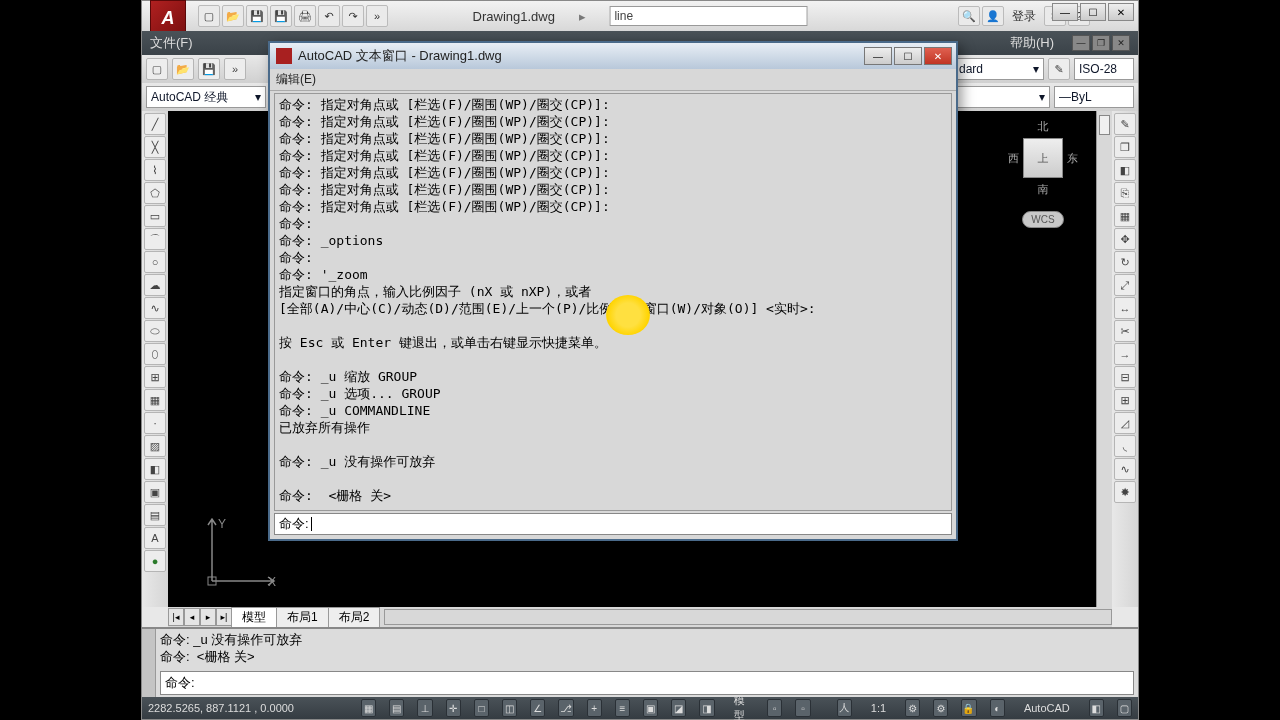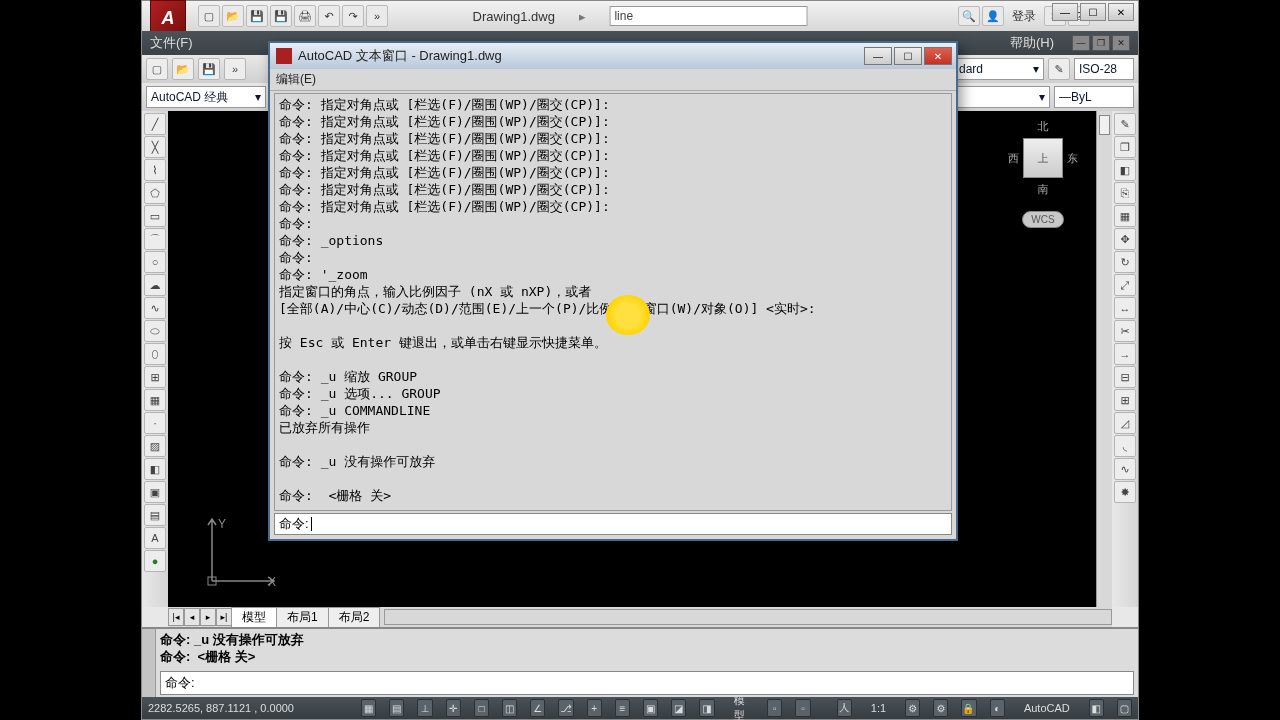--- a/index.html
+++ b/index.html
@@ -68,21 +68,21 @@
 .layout-nav { display:flex; }
 .layout-nav .nav { width:16px;height:18px;background:#e5e5e5;border:1px solid #999;display:flex;align-items:center;justify-content:center;font-size:9px; }
 .layout-tab { padding:1px 10px; background:#eee; border:1px solid #999; border-bottom:none; margin-left:-1px; }
 .layout-tab.active { background:#fff; }
 .layout-hsb { flex:1; margin-left:4px; height:16px; background:#d8d8d8; border:1px solid #999; position:relative; }
 
 
 .cmdline { position:absolute; left:0; right:0; bottom:22px; height:70px; background:#dcdcdc; border-top:2px solid #888; display:flex; }
 .cmd-grip { width:14px;background:#c4c4c4;border-right:1px solid #999; }
 .cmd-body { flex:1; font-family:"SimSun",monospace; font-size:13px; line-height:17px; color:#000; padding:2px 4px; position:relative; }
-.cmd-hist { height:34px; overflow:hidden; white-space:pre;font-weight:bold; }
+.cmd-hist { height:34px; overflow:hidden; white-space:pre; }
 .cmd-in { position:absolute; left:4px; right:4px; bottom:2px; height:24px; background:#fff; border:1px solid #888; padding:2px 4px; white-space:pre; }
 
 
 .statusbar { position:absolute; left:0; right:0; bottom:0; height:22px; background:linear-gradient(#4a5258,#353c42); display:flex; align-items:center; padding:0 6px; gap:13px; color:#ddd; font-size:11px; }
 .statusbar .coords { min-width:200px; }
 .sb-btn { width:22px;height:18px;background:#5a636a;border:1px solid #2a3036;border-radius:2px;display:flex;align-items:center;justify-content:center;font-size:10px;color:#ddd; }
 .sb-txt { padding:0 6px; }
 .sb-spacer { flex:1; }
 </style>
 </head>

